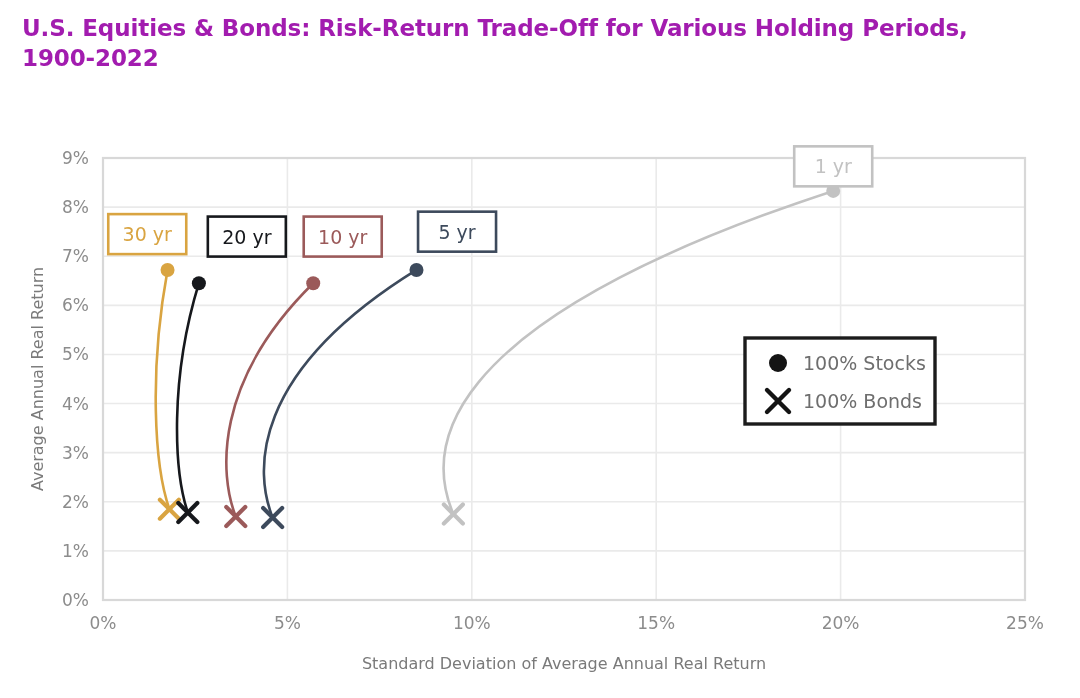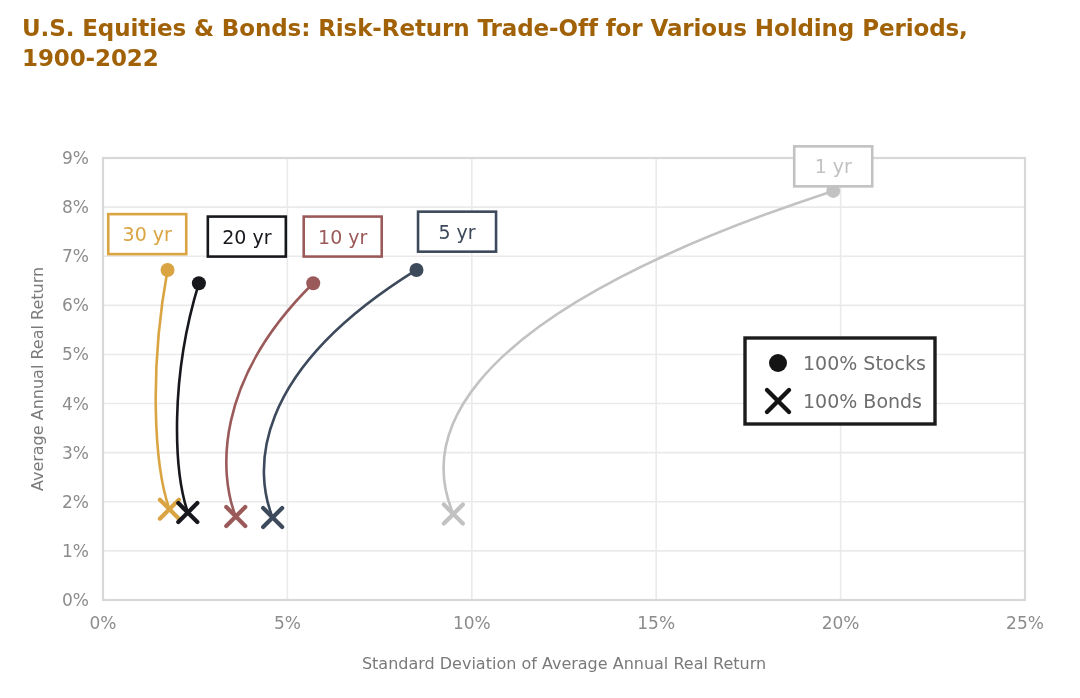--- a/index.html
+++ b/index.html
@@ -4,21 +4,21 @@
 <style>
   html,body{margin:0;padding:0;}
   body{
     width:1080px;height:698px;background:#ffffff;
     font-family:"DejaVu Sans", sans-serif;
     color:#595959;overflow:hidden;position:relative;
   }
   #chart-title{
     position:absolute;left:22px;top:14px;width:1010px;
     font-family:"DejaVu Sans", sans-serif;
-    font-size:23px;font-weight:700;color:#a16207;line-height:1.30;
+    font-size:23px;font-weight:700;color:#a21caf;line-height:1.30;
     letter-spacing:-0.1px;
   }
   #plot-wrap{position:absolute;left:0;top:0;width:1080px;height:698px;}
   svg{display:block;}
   .tick-text{font-family:"DejaVu Sans", sans-serif;font-size:17px;fill:#8c8c8c;}
   .axis-title{font-family:"DejaVu Sans", sans-serif;font-size:16px;fill:#7a7a7a;}
   .series-label{font-family:"DejaVu Sans", sans-serif;font-size:19px;}
   .legend-text{font-family:"DejaVu Sans", sans-serif;font-size:19px;fill:#6e6e6e;}
 </style>
 </head>

